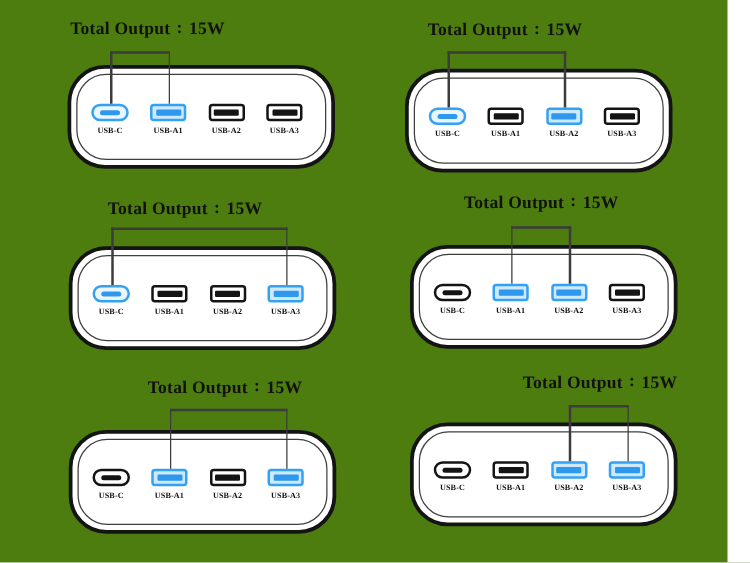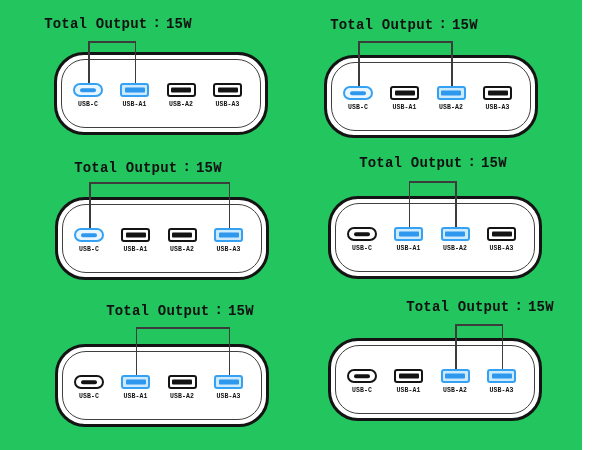--- a/index.html
+++ b/index.html
@@ -1,17 +1,17 @@
 <!DOCTYPE html>
 <html><head>
 <meta charset="utf-8">
 <style>
   html,body{margin:0;padding:0;background:#fff}
-  .canvas{position:relative;width:582px;height:450px;background:#22c55e;
-          font-family:Liberation Mono, monospace;overflow:hidden}
+  .canvas{position:relative;width:582px;height:450px;background:#4d7c0f;
+          font-family:Liberation Serif, serif;overflow:hidden}
   .title{position:absolute;width:170px;text-align:center;font-weight:bold;
          font-size:14px;color:#111;letter-spacing:.2px;white-space:nowrap}
   .title .colon{display:inline-block;position:relative;top:-1px;margin:0 5px}
   .line{position:absolute;background:#3c3c3c;z-index:4}
   .lh{height:1.5px}
   .lv{width:1.5px}
   .device{position:absolute;width:208px;height:77px;background:#fff;
           border:3px solid #141414;border-radius:30px}
   .device .inner{position:absolute;inset:4px;border:1.6px solid #3f3f3f;border-radius:24px}
   .pg{position:absolute;top:28px;width:44px;display:flex;flex-direction:column;align-items:center}

